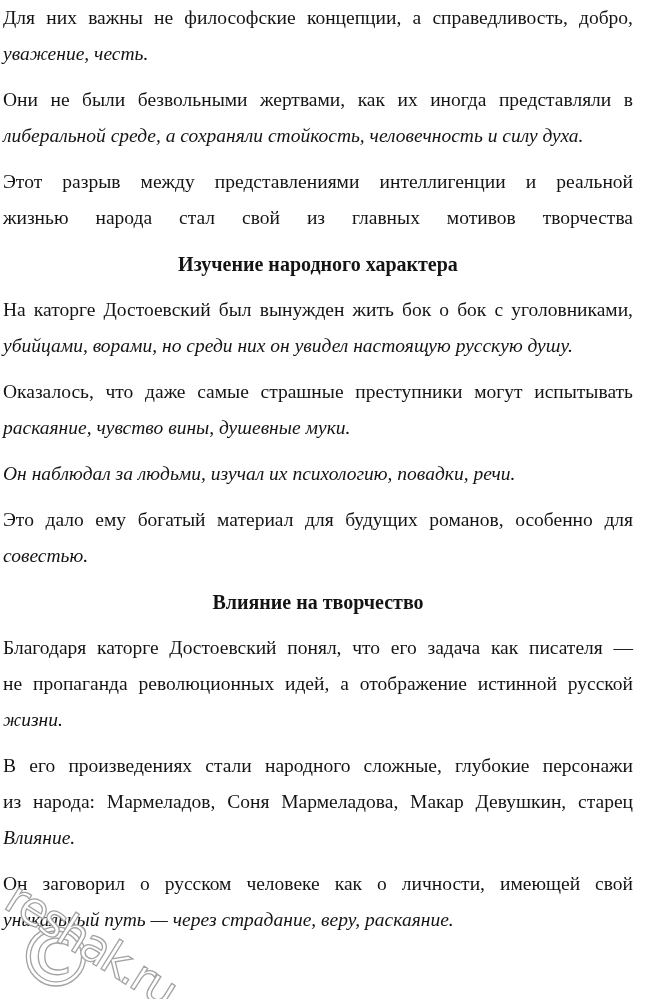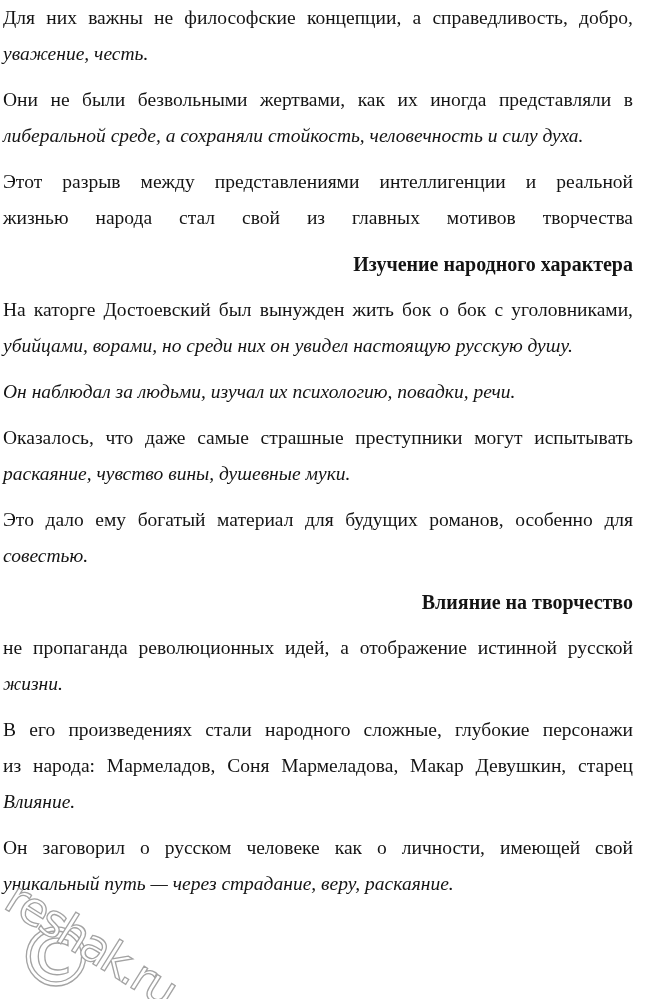--- a/index.html
+++ b/index.html
@@ -20,21 +20,21 @@
   }
   .para, .heading {
     margin: 0 8px 10px 0;
     font-size: 19.5px;
     line-height: 36px;
     font-weight: normal;
   }
   .heading {
     font-size: 20px;
     font-weight: bold;
-    text-align: right;
+    text-align: center;
   }
   .jl {
     display: block;
     text-align: justify;
     text-align-last: justify;
     white-space: normal;
   }
   .jl.last {
     text-align-last: left;
     font-style: italic;
@@ -75,36 +75,37 @@
   </p>
 
   <h2 class="heading">Изучение народного характера</h2>
 
   <p class="para">
     <span class="jl">На каторге Достоевский был вынужден жить бок о бок с уголовниками,</span>
     <span class="jl last">убийцами, ворами, но среди них он увидел настоящую русскую душу.</span>
   </p>
 
   <p class="para">
-    <span class="jl last">Он наблюдал за людьми, изучал их психологию, повадки, речи.</span>
+    <span class="jl">Оказалось, что даже самые страшные преступники могут испытывать</span>
+    <span class="jl last">раскаяние, чувство вины, душевные муки.</span>
   </p>
 
   <p class="para">
-    <span class="jl">Оказалось, что даже самые страшные преступники могут испытывать</span>
-    <span class="jl last">раскаяние, чувство вины, душевные муки.</span>
+    <span class="jl last">Он наблюдал за людьми, изучал их психологию, повадки, речи.</span>
   </p>
 
   <p class="para">
     <span class="jl">Это дало ему богатый материал для будущих романов, особенно для</span>
     <span class="jl last">совестью.</span>
   </p>
 
   <h2 class="heading">Влияние на творчество</h2>
 
   <p class="para">
+    <span class="jl">Благодаря каторге Достоевский понял, что его задача как писателя —</span>
     <span class="jl">не пропаганда революционных идей, а отображение истинной русской</span>
     <span class="jl last">жизни.</span>
   </p>
 
   <p class="para">
     <span class="jl">В его произведениях стали народного сложные, глубокие персонажи</span>
     <span class="jl">из народа: Мармеладов, Соня Мармеладова, Макар Девушкин, старец</span>
     <span class="jl last">Влияние.</span>
   </p>
 

